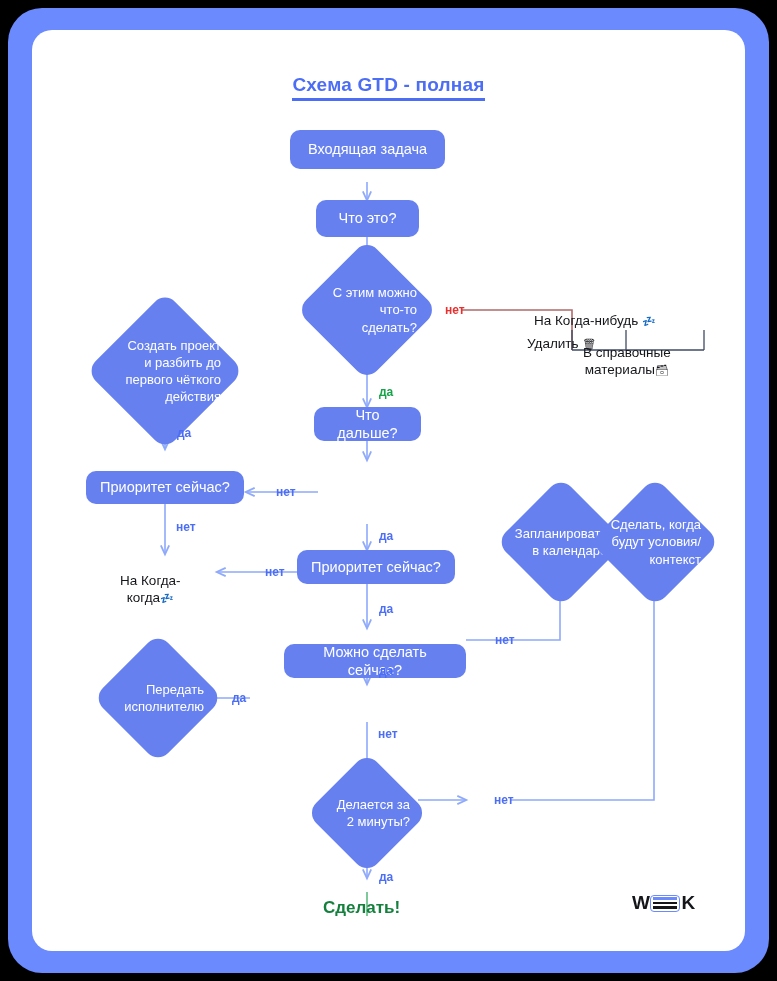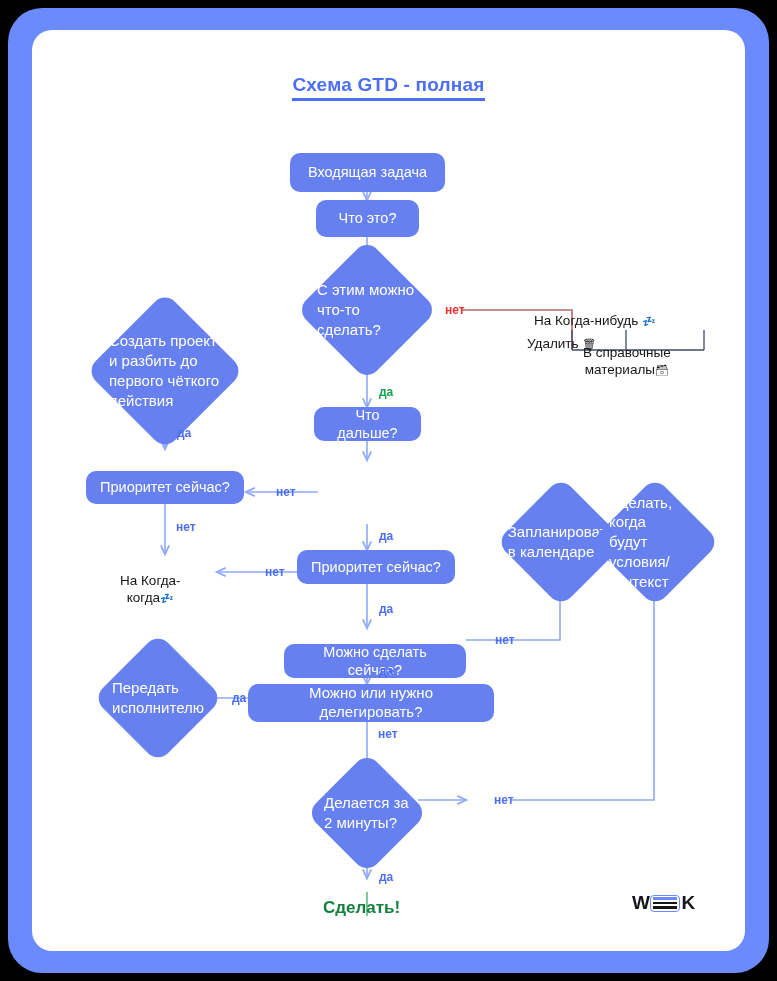--- a/index.html
+++ b/index.html
@@ -15,22 +15,22 @@
          font-size:19px;font-weight:bold;color:#4c6ef5;letter-spacing:.2px;}
   .title span{border-bottom:3px solid #4c6ef5;padding-bottom:3px;}
 
   .node{position:absolute;background:#6680f0;color:#fff;border-radius:10px;
         display:flex;align-items:center;justify-content:center;text-align:center;
         font-size:14.5px;line-height:1.25;padding:0 12px;box-sizing:border-box;}
 
   .dia{position:absolute;display:flex;align-items:center;justify-content:center;}
   .dia .shape{position:absolute;left:0;top:0;width:100%;height:100%;
        background:#6680f0;transform:rotate(45deg);border-radius:14px;}
-  .dia .txt{position:relative;color:#fff;font-size:15px;line-height:1.32;
-       text-align:left;width:118%;}
+  .dia .txt{position:relative;color:#fff;font-size:13px;line-height:1.32;
+       text-align:right;width:118%;}
 
   .lbl{position:absolute;font-size:12px;font-weight:bold;white-space:nowrap;margin-left:20px;}
   .lbl.yes{color:#4c6ef5;}
   .lbl.no{color:#4c6ef5;}
   .lbl.no-red{color:#e8312f;}
   .lbl.yes-green{color:#17a34a;}
 
   .plain{position:absolute;font-size:13.5px;color:#15161a;line-height:1.3;
          text-align:center;white-space:nowrap;font-weight:500;}
   .plain .ic{font-size:11px;}
@@ -108,21 +108,21 @@
           <path d="M540,300 L540,320"></path>
           <path d="M594,300 L594,320"></path>
           <path d="M672,300 L672,320"></path>
         </g>
       </svg>
 
       <div class="title">
         <span>Схема GTD - полная</span>
       </div>
 
-      <div class="node" style="left:258px;top:123px;width:155px;height:39px;">
+      <div class="node" style="left:258px;top:100px;width:155px;height:39px;">
         <span>Входящая задача</span>
       </div>
 
       <div class="node" style="left:284px;top:170px;width:103px;height:37px;">
         <span>Что это?</span>
       </div>
 
       <div class="dia" style="left:285px;top:230px;width:100px;height:100px;">
         <div class="shape"></div>
         <div class="txt" style="white-space:pre-line;">С этим можно
@@ -148,23 +148,20 @@
       </div>
 
       <div class="node" style="left:265px;top:520px;width:158px;height:34px;">
         <span>Приоритет сейчас?</span>
       </div>
 
       <div class="node" style="left:252px;top:598px;width:182px;height:34px;margin-top:16px;">
         <span>Можно сделать сейчас?</span>
       </div>
 
-      <div class="node" style="left:216px;top:654px;width:246px;height:38px;font-size:15px;">
-        <span>Можно или нужно делегировать?</span>
-      </div>
 
       <div class="dia" style="left:292px;top:740px;width:86px;height:86px;">
         <div class="shape"></div>
         <div class="txt" style="white-space:pre-line;">Делается за
 2 минуты?</div>
       </div>
 
       <div class="dia" style="left:483px;top:466px;width:92px;height:92px;">
         <div class="shape"></div>
         <div class="txt" style="white-space:pre-line;">Запланировать

